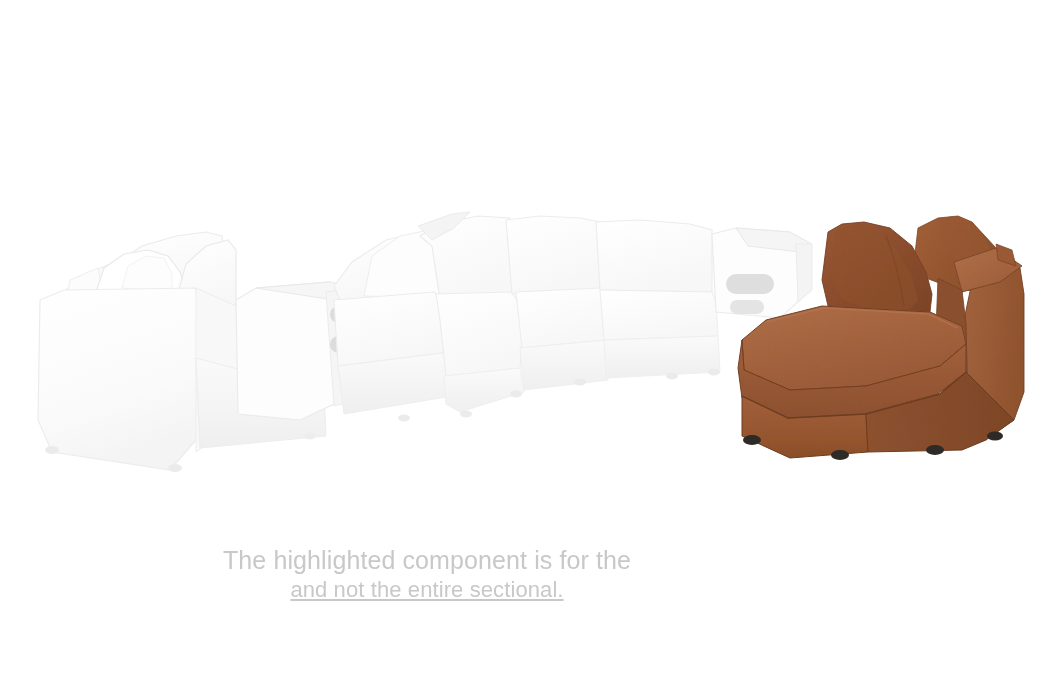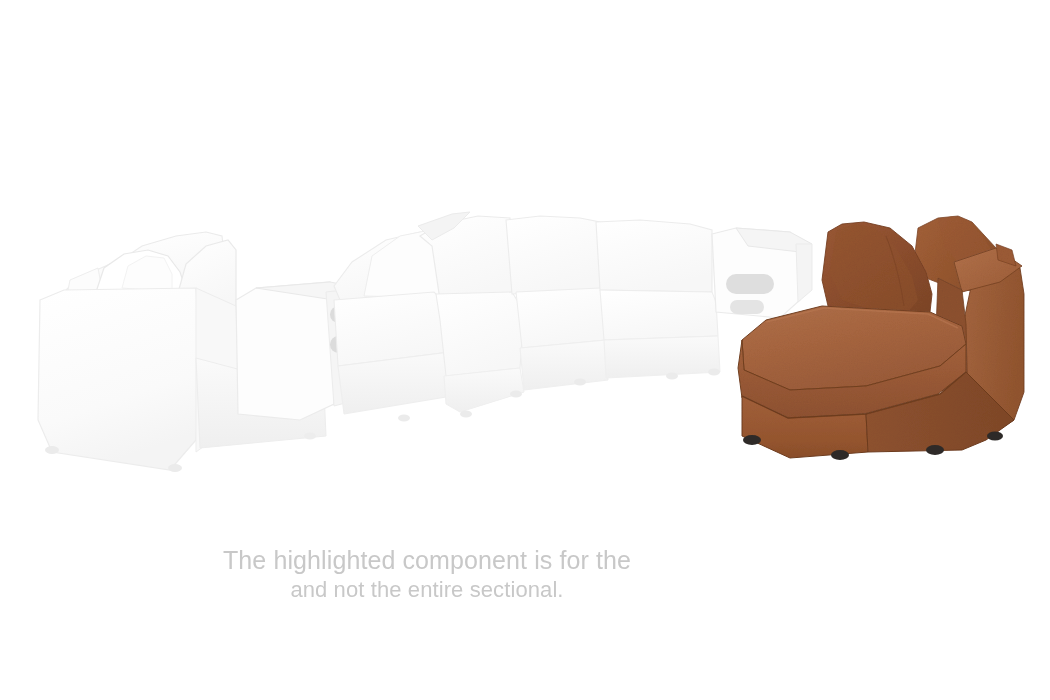--- a/index.html
+++ b/index.html
@@ -63,20 +63,21 @@
     color: #9a9a9a;
     letter-spacing: 0.2px;
     line-height: 42px;
   }
   .cap-line-3 {
     font-size: 22px;
     font-weight: 400;
     color: #c8c8c8;
     letter-spacing: 0.1px;
     line-height: 30px;
+    text-decoration: underline;
   }
 </style>
 </head>
 <body style="background: rgb(255, 255, 255);">
 
 <div id="stage" style="background: rgb(255, 255, 255);">
 
   <div id="illustration">
     <svg viewBox="0 0 1050 520" xmlns="http://www.w3.org/2000/svg">
       <defs>

